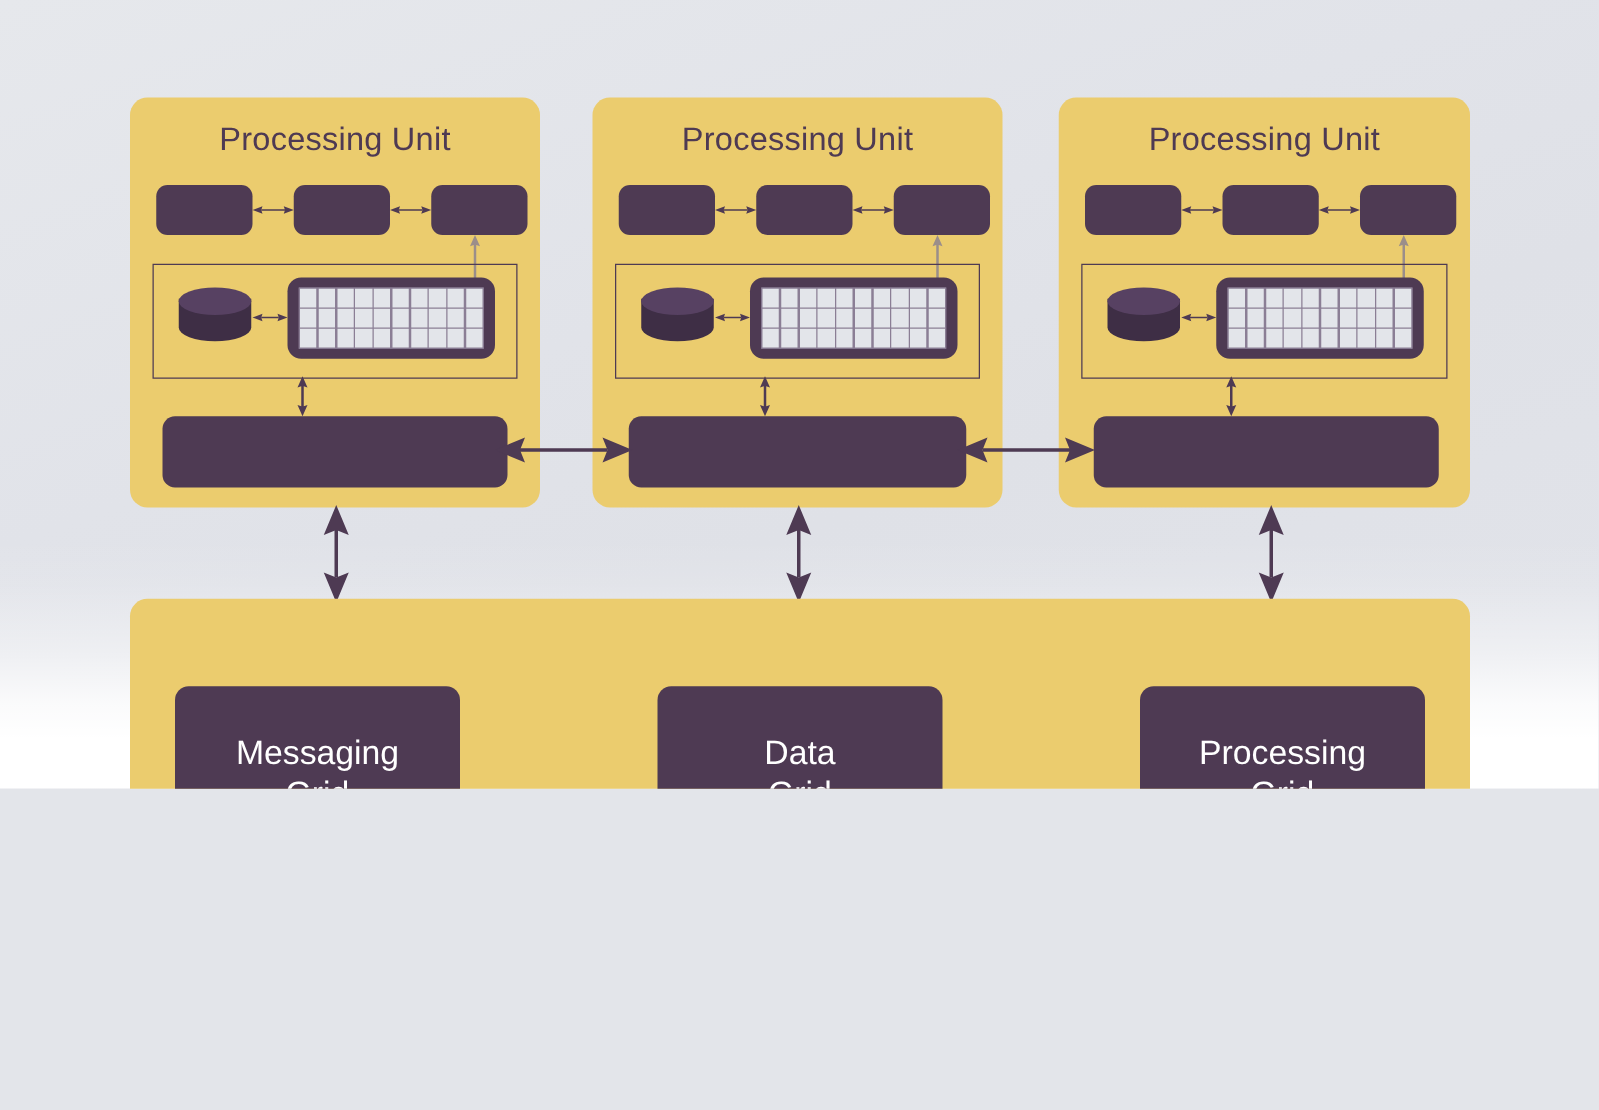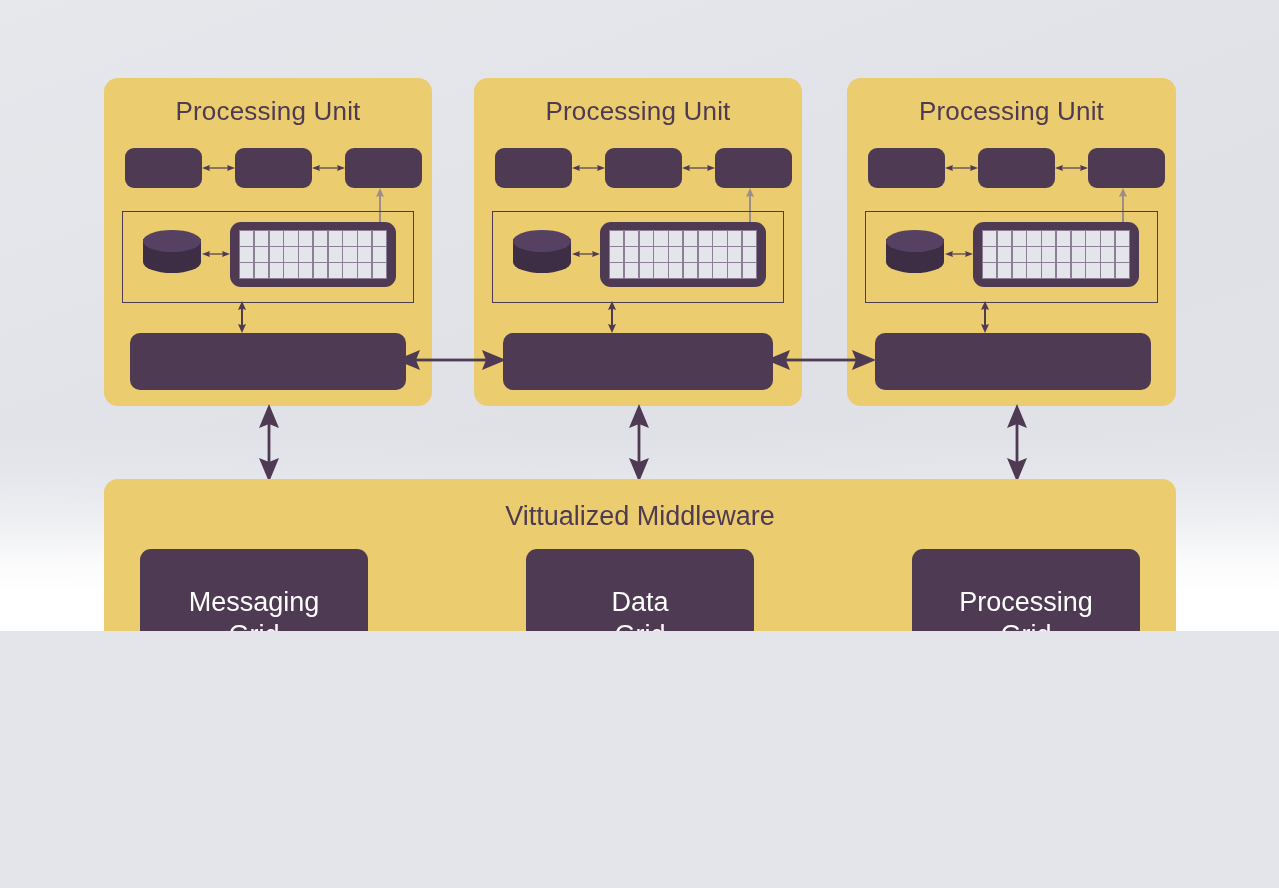--- a/index.html
+++ b/index.html
@@ -580,21 +580,20 @@
       </svg>
   </div>
   <div class="v-connect vc-2">
     <svg width="22" height="78" viewBox="0 0 22 78">
         <path d="M11,0 L21,24 L11,20 L1,24 Z M11,78 L21,54 L11,58 L1,54 Z" fill="#4e3a53"></path>
         <rect x="9.6" y="20" width="2.8" height="38" fill="#4e3a53"></rect>
       </svg>
   </div>
 
   <div class="middleware">
-    <div class="mw-title">Vittualized Middleware</div>
     <div class="mw-cards">
       <div class="mw-card">Messaging
 Grid</div>
       <div class="mw-card">Data
 Grid</div>
       <div class="mw-card">Processing
 Grid</div>
     </div>
   </div>
 

